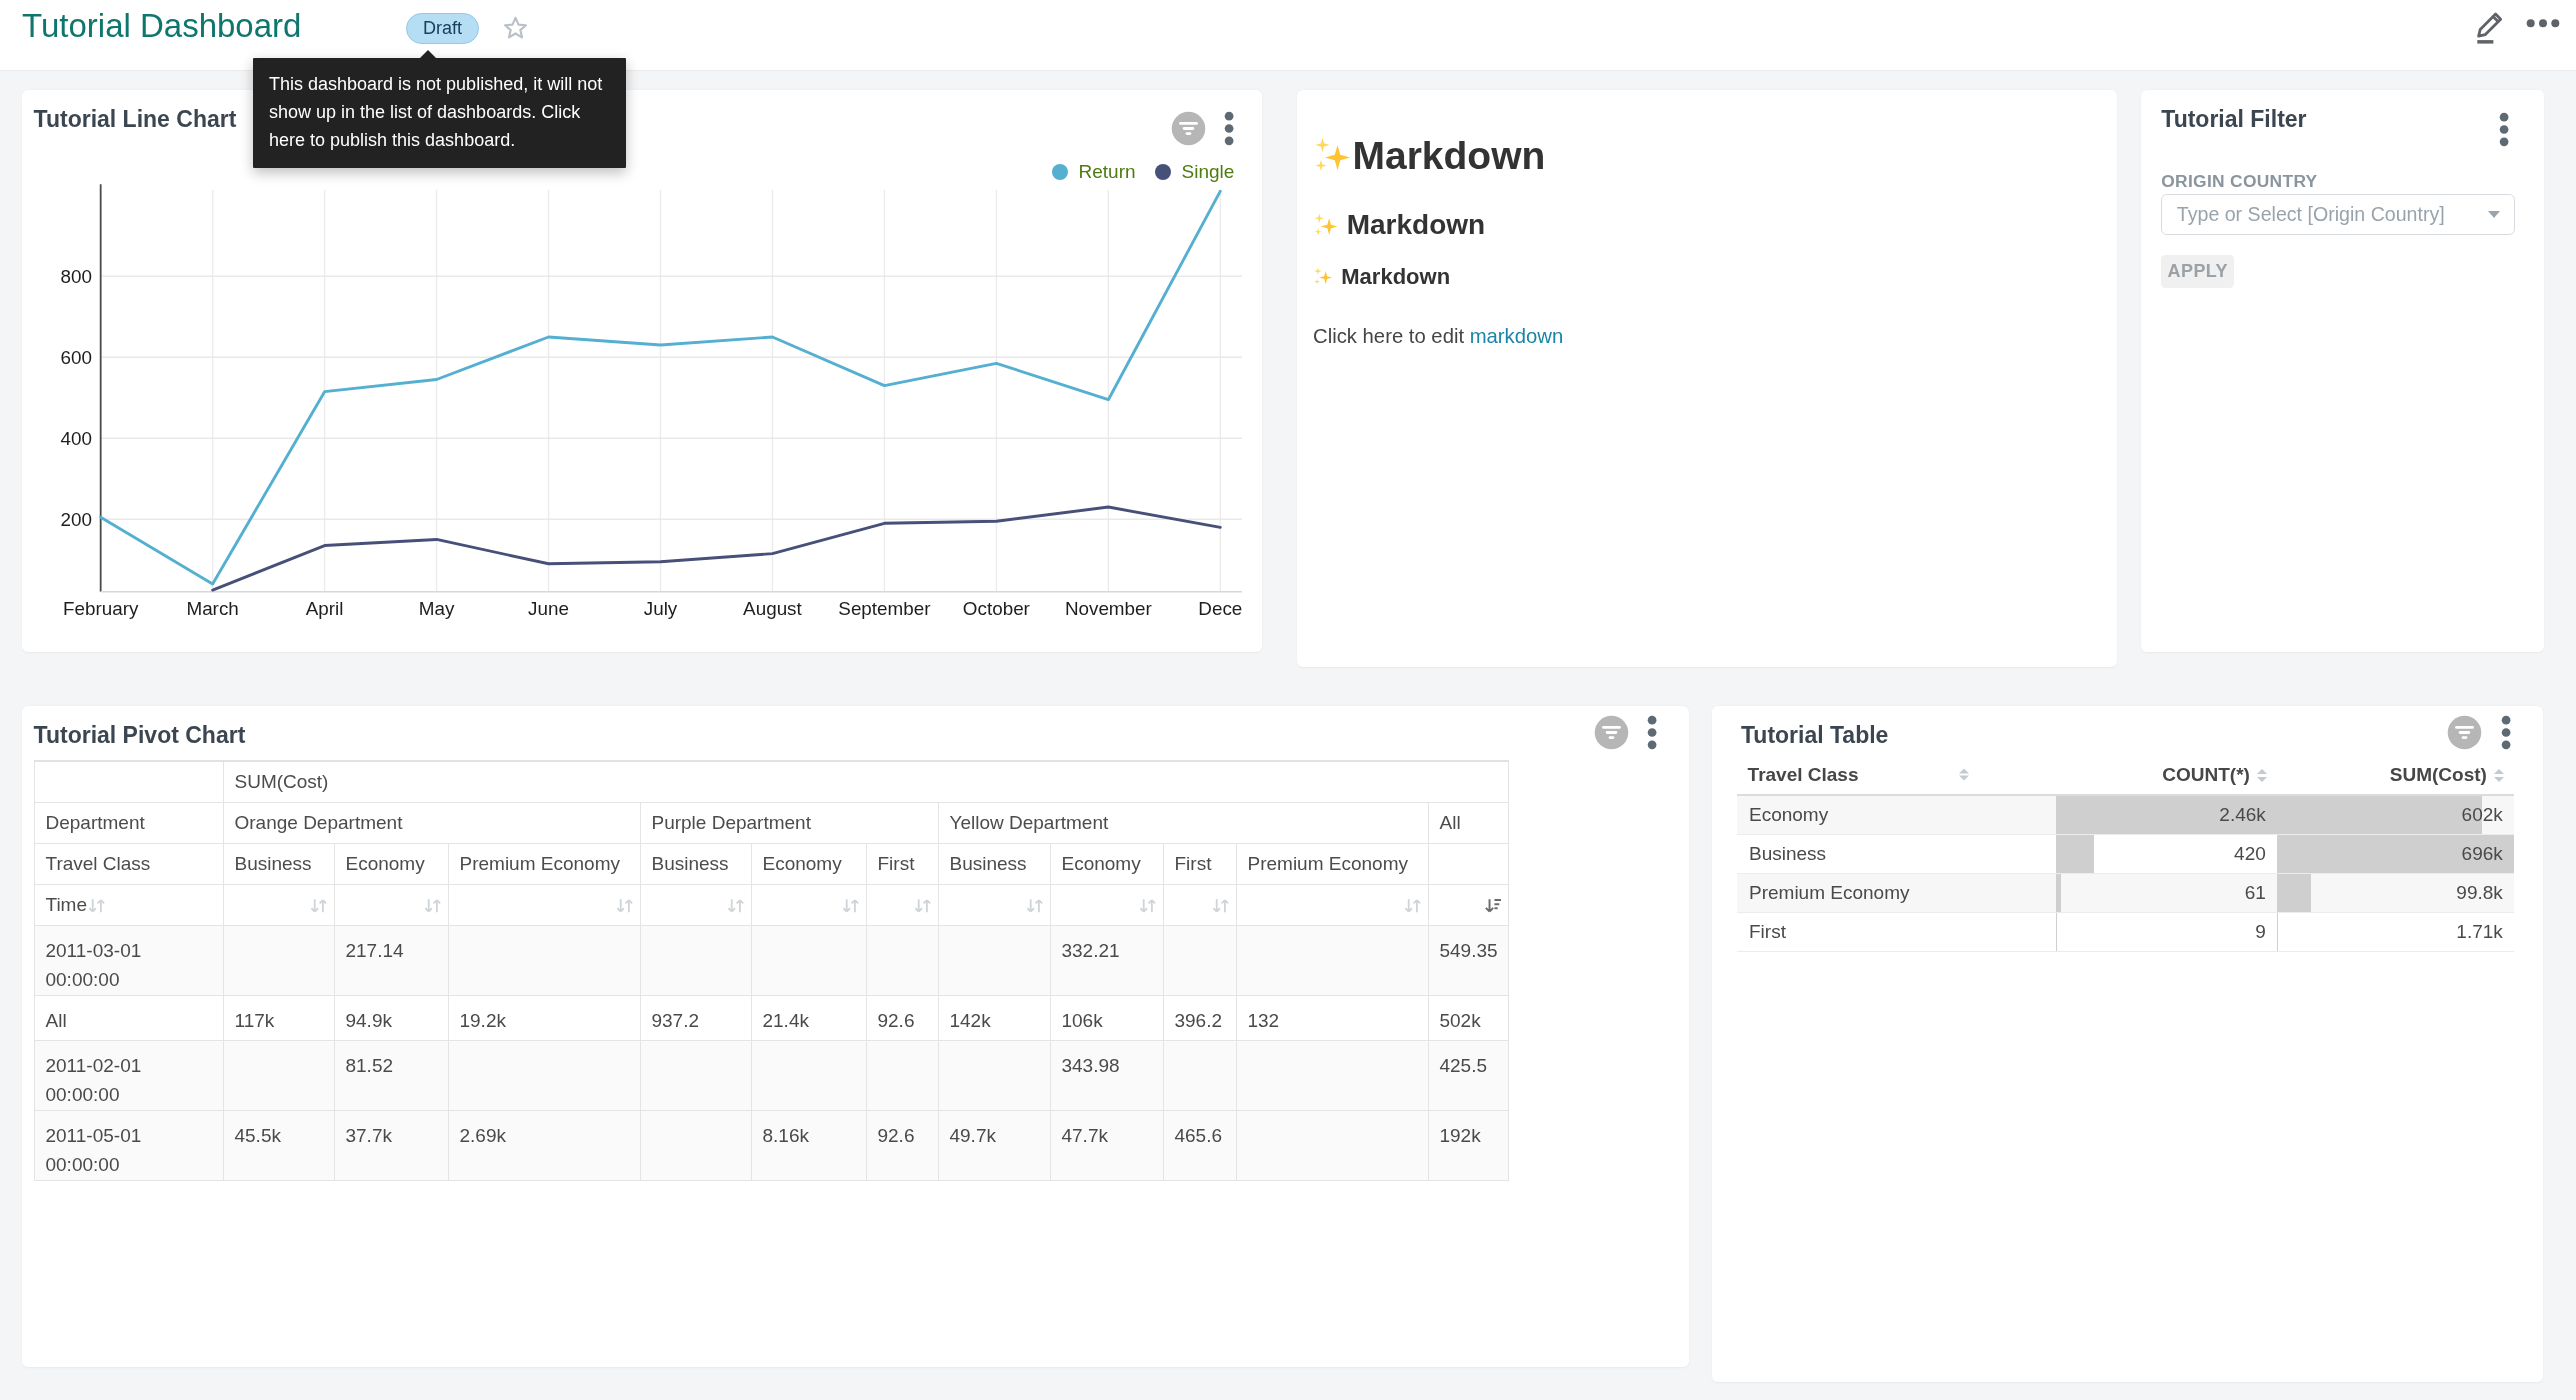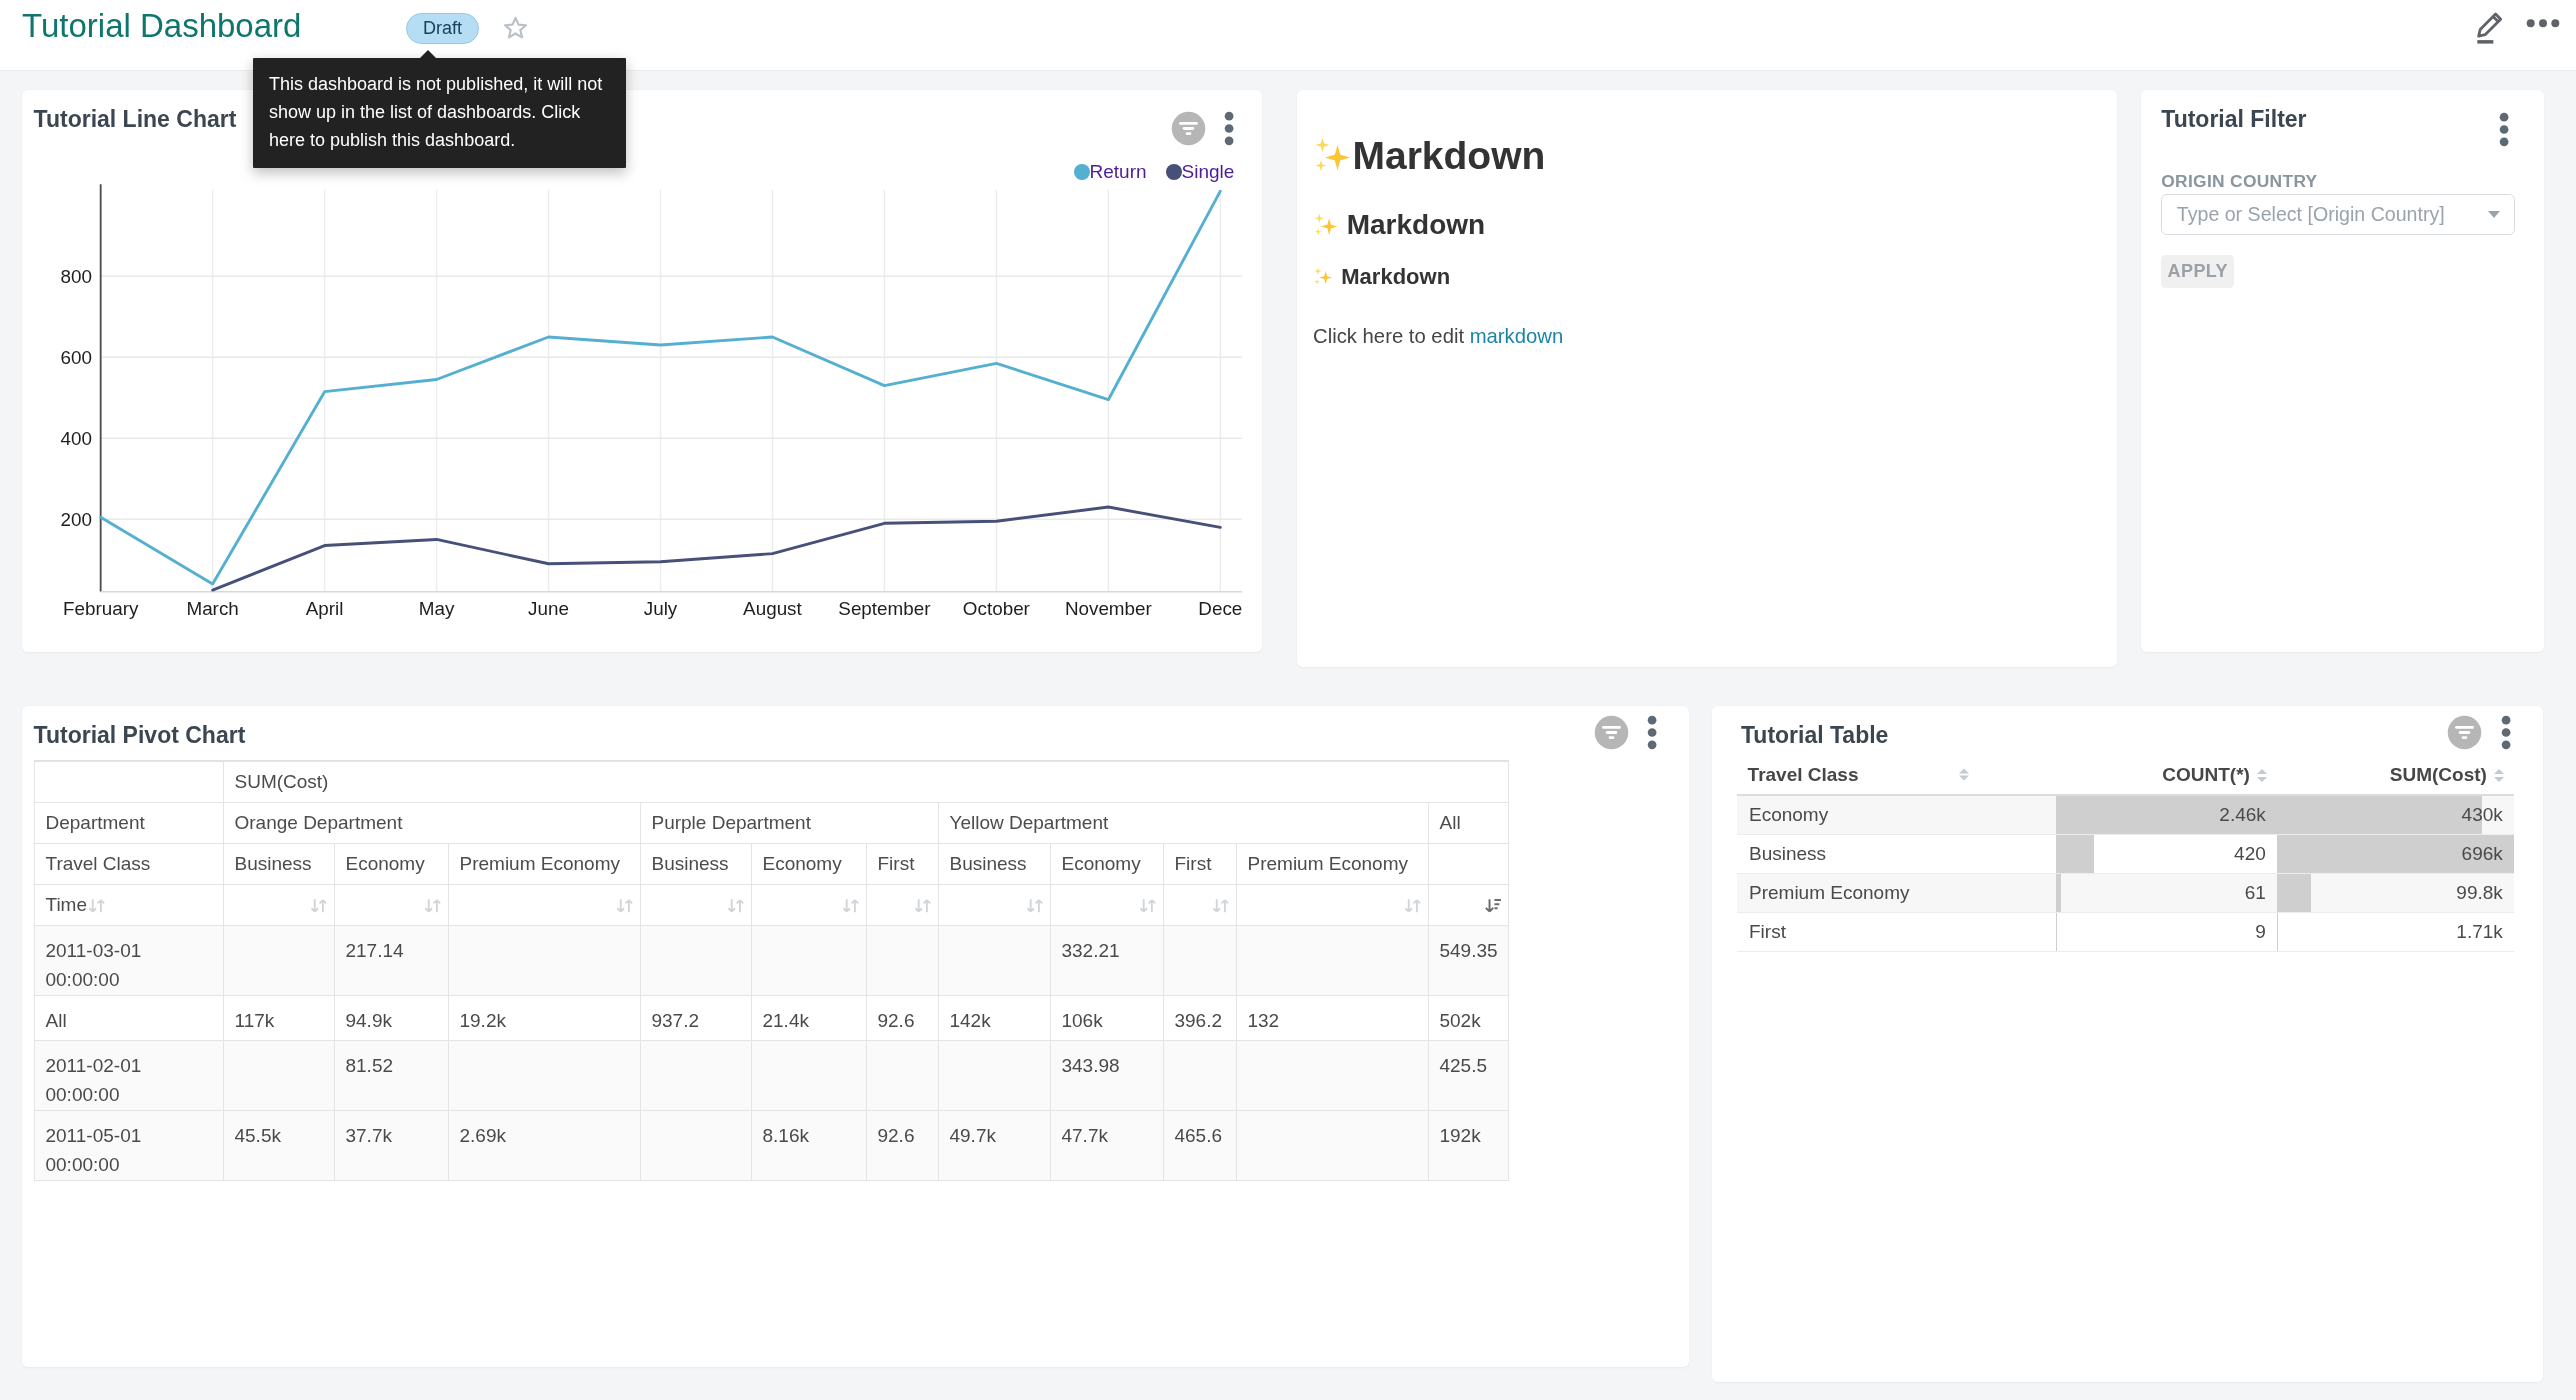--- a/index.html
+++ b/index.html
@@ -19,21 +19,21 @@
     border-right:8.7px solid transparent;border-bottom:8.7px solid rgba(17,17,17,0.93);}
   .panel{position:absolute;background:#fff;border-radius:5.8px;overflow:hidden;
     box-shadow:0 0.7px 2.2px rgba(0,0,0,0.05);}
   .panel-title{position:absolute;left:14.5px;top:16px;font-size:23px;font-weight:600;color:#3c4651;}
   .icon-btn{position:absolute;}
   
   #line-chart-panel{left:22px;top:90px;width:1240px;height:562px;}
   #line-svg{position:absolute;left:0;top:0;}
   #line-svg .tick{font-size:26px;fill:#1e1e1e;font-family:"Liberation Sans",sans-serif;}
   .legend{position:absolute;right:27.6px;top:71px;display:flex;gap:19px;align-items:center;}
-  .legend-item{display:flex;align-items:center;gap:0;font-size:19px;color:#4c1d95;}
+  .legend-item{display:flex;align-items:center;gap:11px;font-size:19px;color:#4d7c0f;}
   .legend-dot{width:16px;height:16px;border-radius:50%;display:inline-block;}
   
   #markdown-panel{left:1297px;top:90px;width:820px;height:577px;}
   .md-h{position:absolute;left:16px;display:flex;align-items:center;color:#333;font-weight:600;}
   .md-h1{top:44px;font-size:39px;}
   .md-h2{top:119px;font-size:28px;}
   .md-h3{top:174px;font-size:22px;}
   .md-h1 svg{margin-right:1.5px;}  .md-h2 svg,.md-h3 svg{margin-right:8.7px;}
   .md-p{position:absolute;left:16px;top:235px;font-size:20.3px;color:#454545;}
   .md-p a{color:#1a85a8;text-decoration:none;}
@@ -421,21 +421,21 @@
           <th class="t-right">SUM(Cost)<span class="caret">
               <i class="up"></i>
               <i class="dn"></i>
             </span></th>
         </tr>
       </thead>
       <tbody>
         <tr class="odd">
           <td class="t-left">Economy</td>
           <td class="t-right" style="background-image:linear-gradient(to right,#cfcfcf 100.00%,rgba(0,0,0,0) 100.00%);">2.46k</td>
-          <td class="t-right" style="background-image:linear-gradient(to right,#cfcfcf 86.49%,rgba(0,0,0,0) 86.49%);">430k</td>
+          <td class="t-right" style="background-image:linear-gradient(to right,#cfcfcf 86.49%,rgba(0,0,0,0) 86.49%);">602k</td>
         </tr>
         <tr class="">
           <td class="t-left">Business</td>
           <td class="t-right" style="background-image:linear-gradient(to right,#cfcfcf 17.07%,rgba(0,0,0,0) 17.07%);">420</td>
           <td class="t-right" style="background-image:linear-gradient(to right,#cfcfcf 100.00%,rgba(0,0,0,0) 100.00%);">696k</td>
         </tr>
         <tr class="odd">
           <td class="t-left">Premium Economy</td>
           <td class="t-right" style="background-image:linear-gradient(to right,#cfcfcf 2.48%,rgba(0,0,0,0) 2.48%);">61</td>
           <td class="t-right" style="background-image:linear-gradient(to right,#cfcfcf 14.34%,rgba(0,0,0,0) 14.34%);">99.8k</td>

